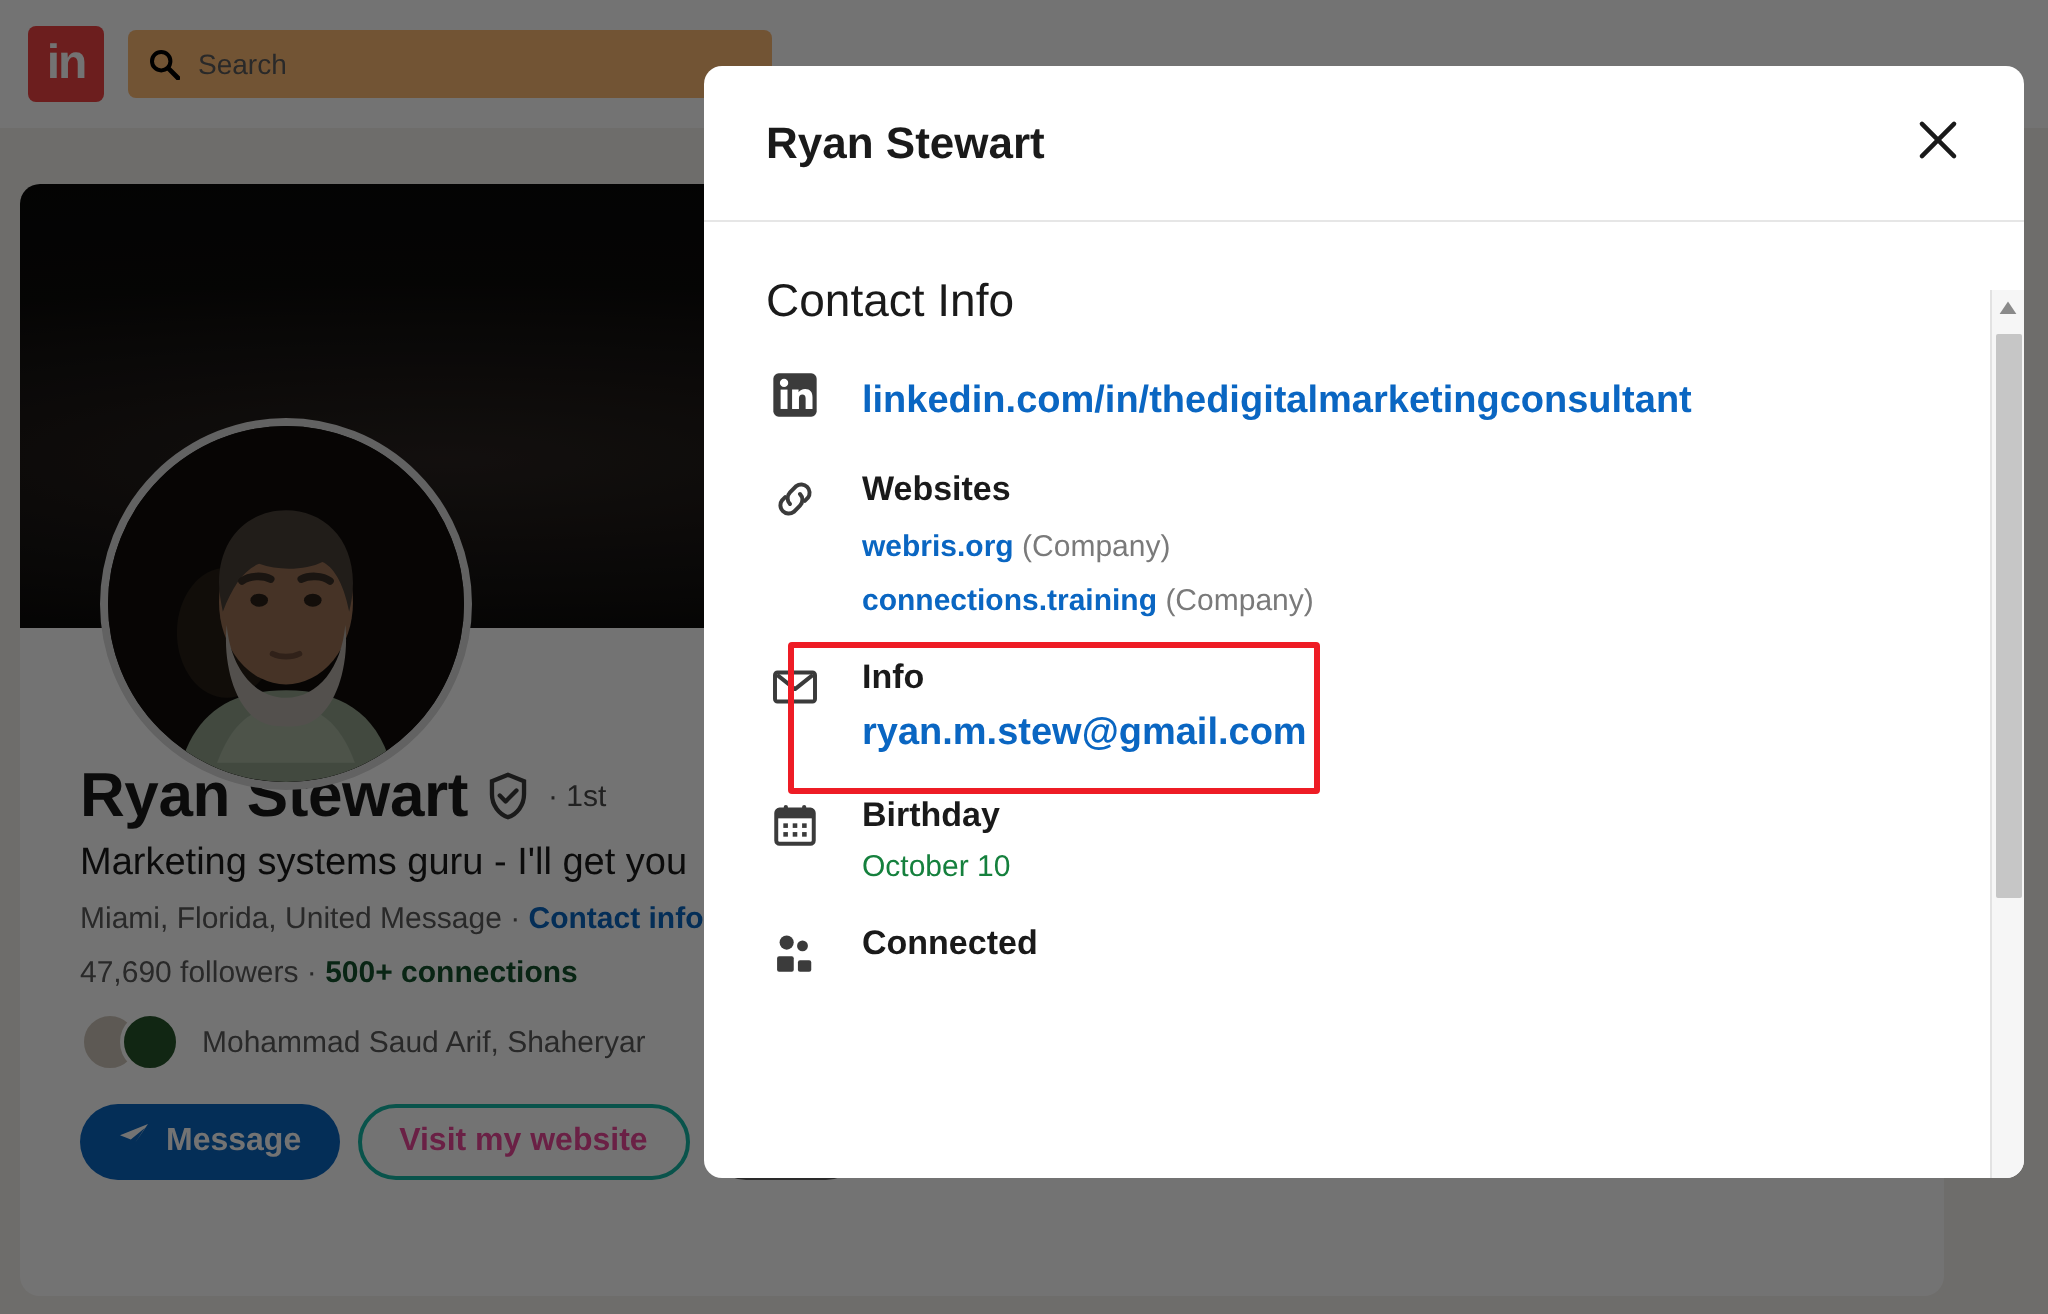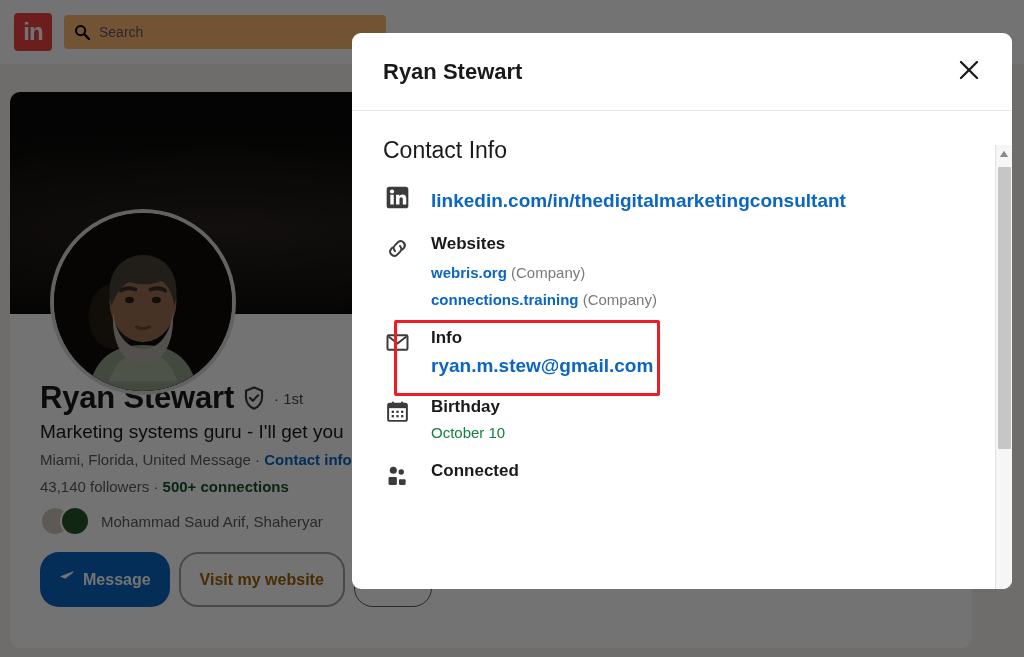--- a/index.html
+++ b/index.html
@@ -90,26 +90,26 @@
   .mface {
     position: absolute; top: 0; width: 30px; height: 30px;
     border-radius: 50%; border: 2px solid #fff; overflow: hidden;
   }
   .mface.f1 { left: 0; background: #cfc6ba; }
   .mface.f2 { left: 20px; background: #27562b; }
   .mutual-txt { font-size: 15px; color: #5c5c5c; }
 
   .actions { display: flex; gap: 9px; margin-top: 16px; }
   .btn {
-    height: 55px; border-radius: 19px; font-size: 16px; font-weight: bold;
+    height: 38px; border-radius: 19px; font-size: 16px; font-weight: bold;
     display: flex; align-items: center; justify-content: center; gap: 8px;
     cursor: pointer; font-family: inherit; padding: 0 19px;
   }
   .btn-primary { background: #0a66c2; color: #fff; border: none; }
-  .btn-outline-blue { background: transparent; color: #a16207; border: 2px solid #a3a3a3; }
+  .btn-outline-blue { background: transparent; color: #ec4899; border: 2px solid #14b8a6; }
   .btn-outline-gray { background: transparent; color: #3d3d3d; border: 1px solid #5e5e5e; }
 
   
   .overlay { position: absolute; inset: 0; background: rgba(0,0,0,.55); z-index: 5; }
 
   
   .modal {
     position: absolute; left: 352px; top: 33px; width: 660px; height: 556px;
     background: #fff; border-radius: 9px; z-index: 10;
     display: flex; flex-direction: column; overflow: hidden;
@@ -229,21 +229,21 @@
               <path d="M8.2 11.8l2.7 2.7 5-5" fill="none" stroke="#3b3b3b" stroke-width="2" stroke-linecap="round" stroke-linejoin="round"></path>
             </svg>
           </span>
           <span class="degree">· 1st</span>
         </div>
         <div class="headline">Marketing systems guru - I'll get you</div>
         <div class="location">
           <span>Miami, Florida, United Message</span><span> · </span><span class="lnk">Contact info</span>
         </div>
         <div class="stats">
-          <span>43,140 followers</span><span>  ·  </span><span class="lnk">500+ connections</span>
+          <span>47,690 followers</span><span>  ·  </span><span class="lnk">500+ connections</span>
         </div>
         <div class="mutual">
           <span class="mutual-faces">
             <span class="mface f1"></span>
             <span class="mface f2"></span>
           </span>
           <span class="mutual-txt">Mohammad Saud Arif, Shaheryar</span>
         </div>
         <div class="actions">
           <button class="btn btn-primary">

